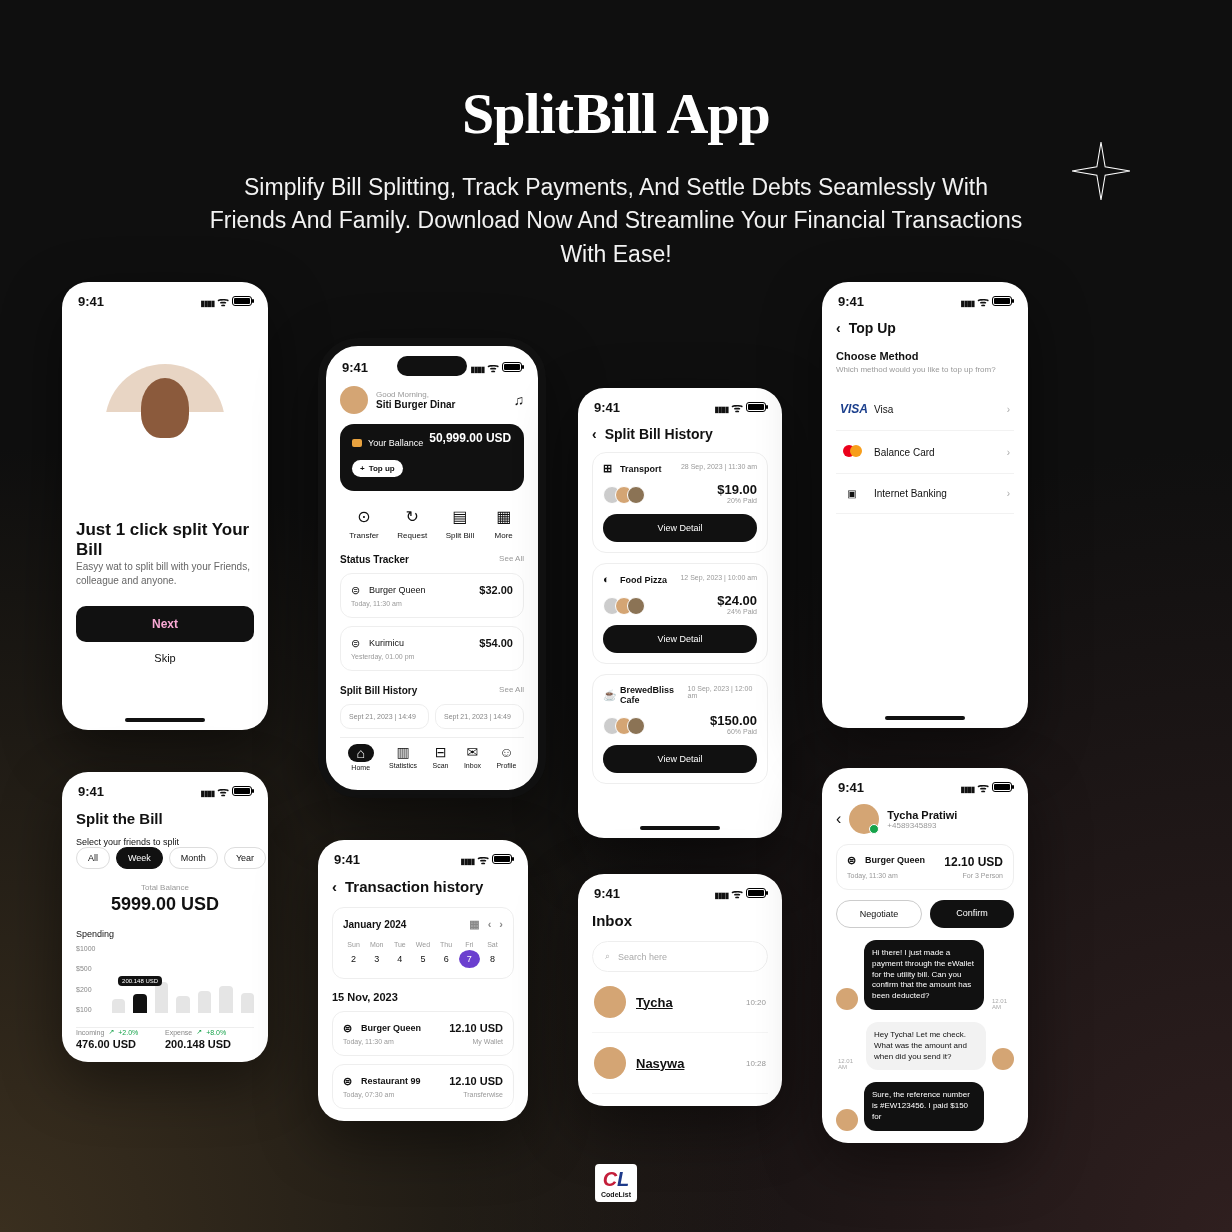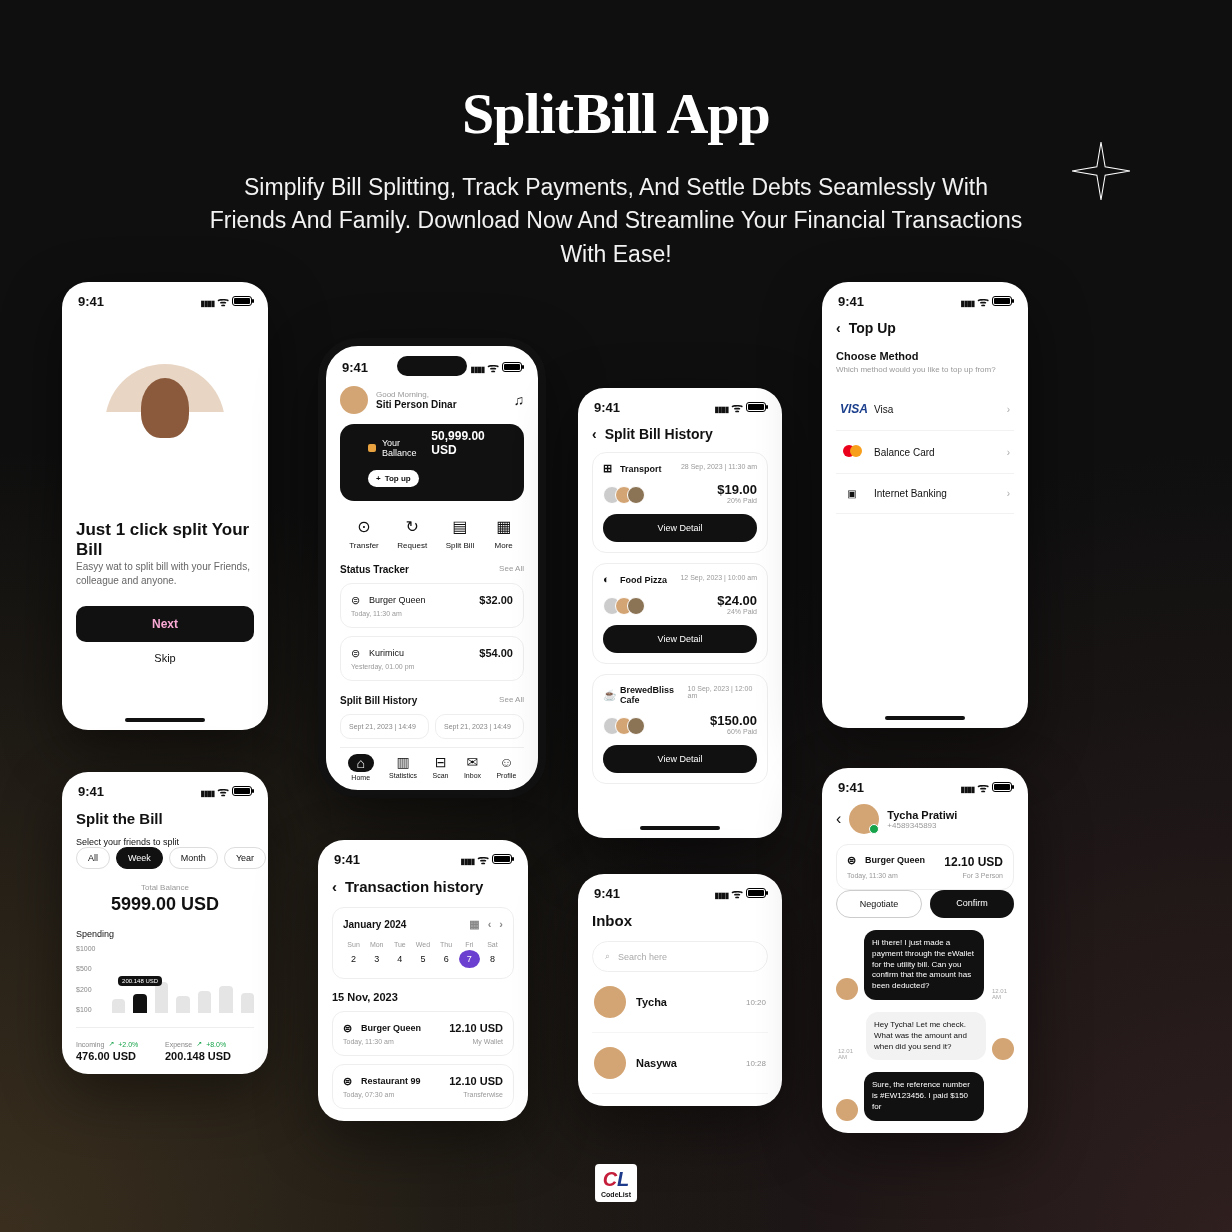--- a/index.html
+++ b/index.html
@@ -43,21 +43,21 @@
 
 
 .f2 { top: 338px; left: 318px; width: 228px; height: 460px; border: 8px solid #111; border-radius: 40px; }
 .f2 .notch { position:absolute; top:10px; left:50%; transform:translateX(-50%); width:70px; height:20px; background:#111; border-radius:12px; z-index:5; }
 .f2 .statusbar { padding-top:12px; }
 .f2 .hdr { display:flex; align-items:center; gap:8px; padding: 6px 0; }
 .f2 .hdr .av { width:28px; height:28px; border-radius:50%; background:#d4a574; }
 .f2 .hdr .txt .g { font-size:8px; color:#999; }
 .f2 .hdr .txt .n { font-size:10px; font-weight:600; }
 .f2 .hdr .bell { margin-left:auto; font-size:14px; }
-.f2 .balcard { background:#111; color:#fff; border-radius:14px; padding:14px 28px; margin-top:4px; }
+.f2 .balcard { background:#111; color:#fff; border-radius:14px; padding:14px 12px; margin-top:4px; }
 .f2 .balcard .lbl { font-size:9px; display:flex; align-items:center; gap:6px; }
 .f2 .balcard .lbl .folder { width:10px;height:8px;background:#e8a23f;border-radius:2px; }
 .f2 .balcard .val { font-size:12px; font-weight:700; float:right; margin-top:-11px;}
 .f2 .topup { background:#fff; color:#111; border-radius:12px; font-size:8px; padding:4px 8px; display:inline-flex; align-items:center; gap:4px; margin-top:12px; font-weight:600;}
 .f2 .actions { display:flex; justify-content:space-around; margin-top:14px; text-align:center; }
 .f2 .actions div { font-size:8px; }
 .f2 .actions .ic { width:22px;height:22px;margin:0 auto 4px;display:flex;align-items:center;justify-content:center;font-size:16px; }
 .f2 .secttl { font-size:10px; font-weight:700; margin-top:14px; display:flex; justify-content:space-between; }
 .f2 .secttl .see { font-size:8px; color:#999; font-weight:400; }
 .f2 .trackcard { border:1px solid #eee; border-radius:12px; padding:10px; margin-top:8px; }
@@ -111,21 +111,21 @@
 .f5 .filters span { border:1px solid #ddd; border-radius:14px; padding:5px 11px; font-size:9px;}
 .f5 .filters .act { background:#111; color:#fff; border-color:#111;}
 .f5 .tblab { text-align:center; font-size:8px; color:#999; margin-top:14px;}
 .f5 .tbval { text-align:center; font-size:18px; font-weight:800; margin-top:2px;}
 .f5 .spend { font-size:9px; margin-top:14px;}
 .f5 .chart { position:relative; height:68px; margin-top:6px; display:flex; align-items:flex-end; gap:8px; padding-left:36px;}
 .f5 .chart .yax { position:absolute; left:0; top:0; bottom:0; display:flex; flex-direction:column; justify-content:space-between; font-size:7px; color:#888;}
 .f5 .chart .bar { width:16px; background:#e5e5e5; border-radius:4px 4px 0 0;}
 .f5 .chart .bar.hl { background:#111; position:relative;}
 .f5 .chart .bar.hl::after { content:attr(data-lbl); position:absolute; top:-18px; left:50%; transform:translateX(-50%); background:#111;color:#fff;font-size:6px;padding:2px 4px;border-radius:4px;white-space:nowrap;}
-.f5 .foot { display:flex; margin-top:14px; border-top:1px solid #eee; padding-top:12px;}
+.f5 .foot { display:flex; margin-top:14px; border-top:1px solid #eee; padding-top:0;}
 .f5 .foot .col { flex:1;}
 .f5 .foot .l { font-size:7px; color:#888; display:flex; gap:4px; align-items:center;}
 .f5 .foot .v { font-size:11px; font-weight:700; margin-top:2px;}
 .f5 .foot .up { color:#16a34a; font-size:7px;}
 
 
 .f6 { top: 840px; left: 318px; width: 210px;}
 .f6 h3 { font-size:15px; font-weight:800; display:flex;align-items:center;gap:8px;margin:6px 0 12px;}
 .f6 .cal { border:1px solid #eee; border-radius:12px; padding:10px;}
 .f6 .cal .m { display:flex; justify-content:space-between; font-size:10px; font-weight:600; align-items:center;}
@@ -140,36 +140,36 @@
 .f6 .txn .r1 .name{display:flex;gap:6px;align-items:center;font-weight:600;}
 .f6 .txn .r1 .amt{font-weight:800;font-size:11px;}
 .f6 .txn .r2 { display:flex; justify-content:space-between; font-size:7px;color:#999;margin-top:4px;}
 
 
 .f7 { top: 874px; left: 578px; width: 204px;}
 .f7 h3 { font-size:15px; font-weight:800; margin:6px 0 12px;}
 .f7 .search { border:1px solid #eee; border-radius:20px; padding:9px 12px; font-size:9px; color:#aaa; display:flex; gap:8px; align-items:center;}
 .f7 .chat { display:flex; align-items:center; gap:10px; padding:14px 2px; border-bottom:1px solid #f5f5f5;}
 .f7 .chat .av { width:32px;height:32px;border-radius:50%;background:#d4a574;}
-.f7 .chat .n { font-size:11px; font-weight:700;}
+.f7 .chat .n { font-size:13px; font-weight:700;text-decoration:underline;}
 .f7 .chat .t { margin-left:auto; font-size:8px; color:#999;}
 
 
 .f8 { top: 768px; left: 822px; width: 206px;}
 .f8 .hdr { display:flex; gap:8px; align-items:center; padding:4px 0 10px;}
 .f8 .hdr .av { width:30px;height:30px;border-radius:50%;background:#d4a574;position:relative;}
 .f8 .hdr .av::after{content:"";position:absolute;right:0;bottom:0;width:8px;height:8px;background:#16a34a;border:1.5px solid #fff;border-radius:50%;}
 .f8 .hdr .info .n{font-size:11px;font-weight:700;}
 .f8 .hdr .info .p{font-size:8px;color:#999;}
 .f8 .bill { border:1px solid #eee; border-radius:12px; padding:10px;}
 .f8 .bill .r1{display:flex;justify-content:space-between;font-size:9px;}
 .f8 .bill .r1 .nm{display:flex;gap:6px;font-weight:600;}
 .f8 .bill .r1 .am{font-weight:800;font-size:12px;}
 .f8 .bill .r2{display:flex;justify-content:space-between;font-size:7px;color:#999;margin-top:3px;}
-.f8 .btns{display:flex;gap:8px;}
+.f8 .btns{display:flex;gap:8px;margin-top:10px;}
 .f8 .btns .neg{flex:1;border:1px solid #ccc;border-radius:18px;text-align:center;padding:8px;font-size:9px;}
 .f8 .btns .conf{flex:1;background:#111;color:#fff;border-radius:18px;text-align:center;padding:8px;font-size:9px;}
 .f8 .msg { display:flex; gap:6px; margin-top:12px; align-items:flex-end;}
 .f8 .msg .av{width:22px;height:22px;border-radius:50%;background:#d4a574;flex-shrink:0;}
 .f8 .msg .bub{background:#111;color:#fff;border-radius:12px;padding:8px;font-size:8px;line-height:1.35;max-width:120px;}
 .f8 .msg.me{flex-direction:row-reverse;}
 .f8 .msg.me .bub{background:#f2f2f2;color:#111;}
 .f8 .msg .ts{font-size:6px;color:#aaa;align-self:flex-end;margin:0 2px;}
 
 
@@ -223,21 +223,21 @@
         <span class="sig"></span>
         <span>ᯤ</span>
         <span class="batt"></span>
       </span>
   </div>
   <div class="screen">
     <div class="hdr">
       <div class="av"></div>
       <div class="txt">
         <div class="g">Good Morning,</div>
-        <div class="n">Siti Person Dinar</div>
+        <div class="n">Siti Burger Dinar</div>
       </div>
       <div class="bell">♫</div>
     </div>
     <div class="balcard">
       <div class="lbl">
           <span class="folder"></span>
           <span>Your Ballance</span>
           <span class="val">50,999.00 USD</span>
         </div>
       <div class="topup">

